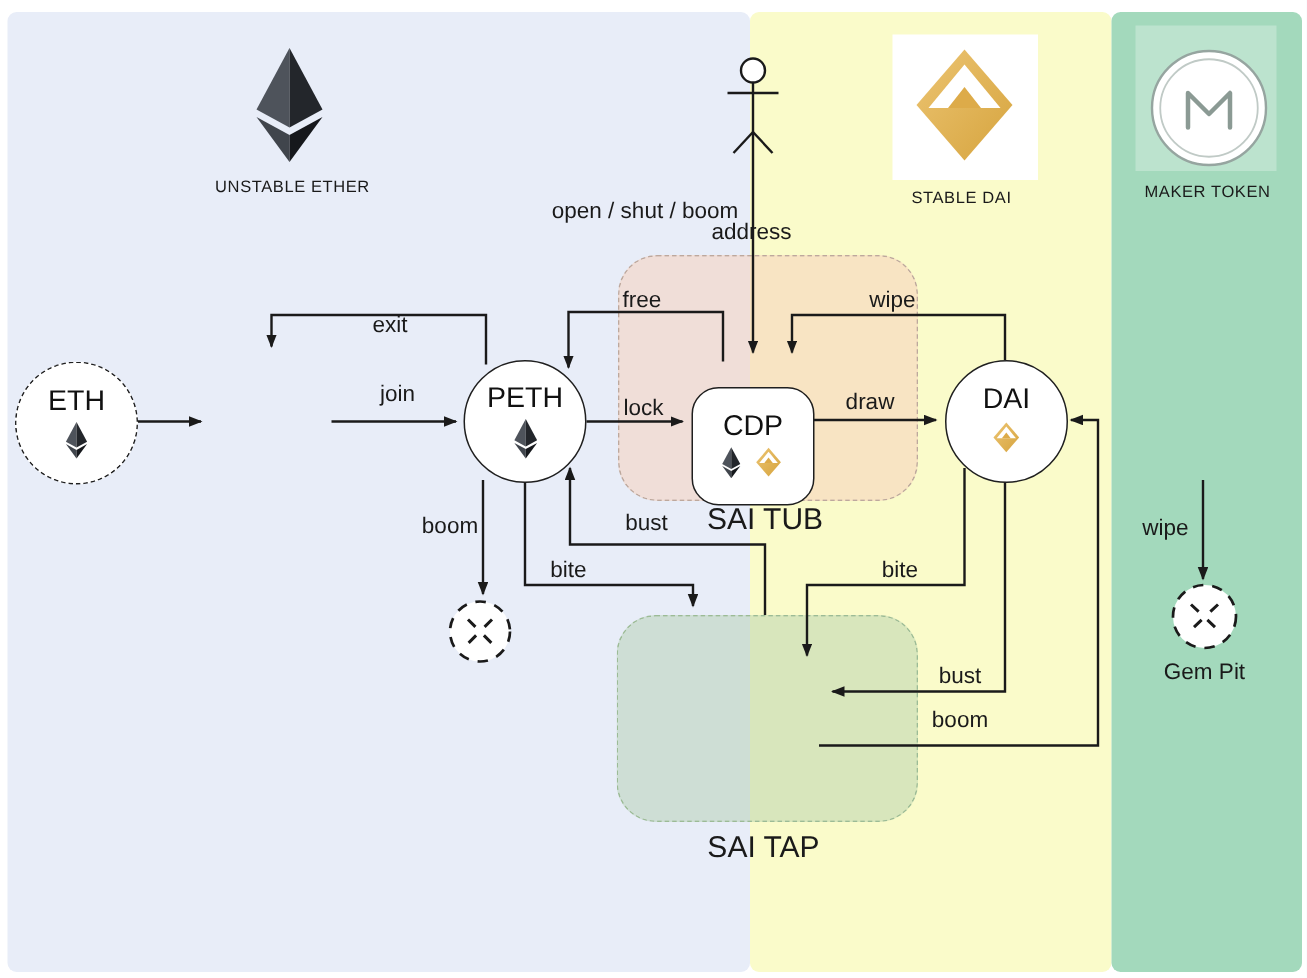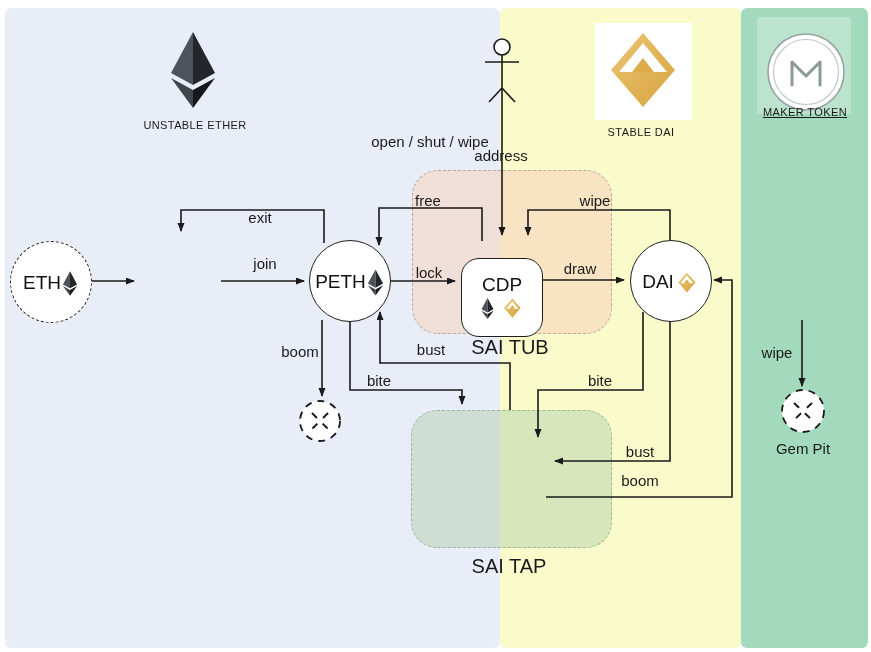--- a/index.html
+++ b/index.html
@@ -13,21 +13,21 @@
   .sai-tub{left:412px;top:170px;width:198px;height:162px;
            background:rgba(246,210,190,0.55);border:1.5px dashed #bda89d;}
   .sai-tap{left:411px;top:410px;width:199px;height:136px;
            background:rgba(176,205,170,0.45);border:1.5px dashed #9cbb96;}
   .overlay{position:absolute;left:0;top:0;z-index:3;pointer-events:none;}
   .logo{position:absolute;z-index:3;}
   .card{position:absolute;z-index:3;background:#ffffff;}
   .maker-halo{position:absolute;left:757px;top:17px;width:94px;height:97px;
               background:rgba(255,255,255,0.28);z-index:2;}
   .node{position:absolute;background:#ffffff;border:1.6px solid #1f1f1f;border-radius:50%;
-        display:flex;flex-direction:row;align-items:center;justify-content:center;z-index:4;}
+        display:flex;flex-direction:column;align-items:center;justify-content:center;z-index:4;}
   .node.dashed{border-style:dashed;}
   .nlabel{font-size:19px;line-height:1;color:#111;}
   .node svg{display:block;margin-top:3px;}
   .cdp{position:absolute;left:461px;top:258px;width:80px;height:77px;background:#ffffff;
        border:1.6px solid #1f1f1f;border-radius:18px;display:flex;flex-direction:column;
        align-items:center;justify-content:center;z-index:4;}
   .cdp-icons{display:flex;align-items:center;gap:5px;margin-top:2px;}
   .lbl{position:absolute;transform:translate(-50%,-50%);font-size:15px;white-space:nowrap;z-index:5;}
   .lbl-grp{font-size:20px;}
   .lbl-hdr{font-size:11px;letter-spacing:0.4px;}
@@ -156,30 +156,30 @@
     <span class="nlabel">DAI</span>
     <svg width="26" height="26">
         <use href="#sym-dai"></use>
       </svg>
   </div>
 
 
 
   <div class="lbl lbl-hdr" style="left:195px;top:125px;">UNSTABLE ETHER</div>
   <div class="lbl lbl-hdr" style="left:641px;top:132px;">STABLE DAI</div>
-  <div class="lbl lbl-hdr" style="left:805px;top:112px;text-decoration:underline;">MAKER TOKEN</div>
+  <div class="lbl lbl-hdr" style="left:805px;top:128px;">MAKER TOKEN</div>
 
   <div class="lbl" style="left:260px;top:199px;margin-top:18px;">exit</div>
   <div class="lbl" style="left:265px;top:263px;">join</div>
   <div class="lbl" style="left:428px;top:200px;">free</div>
   <div class="lbl" style="left:429px;top:272px;">lock</div>
   <div class="lbl" style="left:580px;top:268px;">draw</div>
   <div class="lbl" style="left:595px;top:200px;">wipe</div>
   <div class="lbl" style="left:501px;top:117px;margin-top:38px;">address</div>
-  <div class="lbl" style="left:430px;top:141px;">open / shut / wipe</div>
+  <div class="lbl" style="left:430px;top:141px;">open / shut / boom</div>
   <div class="lbl" style="left:300px;top:351px;">boom</div>
   <div class="lbl" style="left:379px;top:380px;">bite</div>
   <div class="lbl" style="left:431px;top:349px;">bust</div>
   <div class="lbl" style="left:600px;top:380px;">bite</div>
   <div class="lbl" style="left:640px;top:451px;">bust</div>
   <div class="lbl" style="left:640px;top:480px;">boom</div>
   <div class="lbl" style="left:777px;top:352px;">wipe</div>
 
   <div class="lbl lbl-grp" style="left:510px;top:347px;">SAI TUB</div>
   <div class="lbl lbl-grp" style="left:509px;top:566px;">SAI TAP</div>

